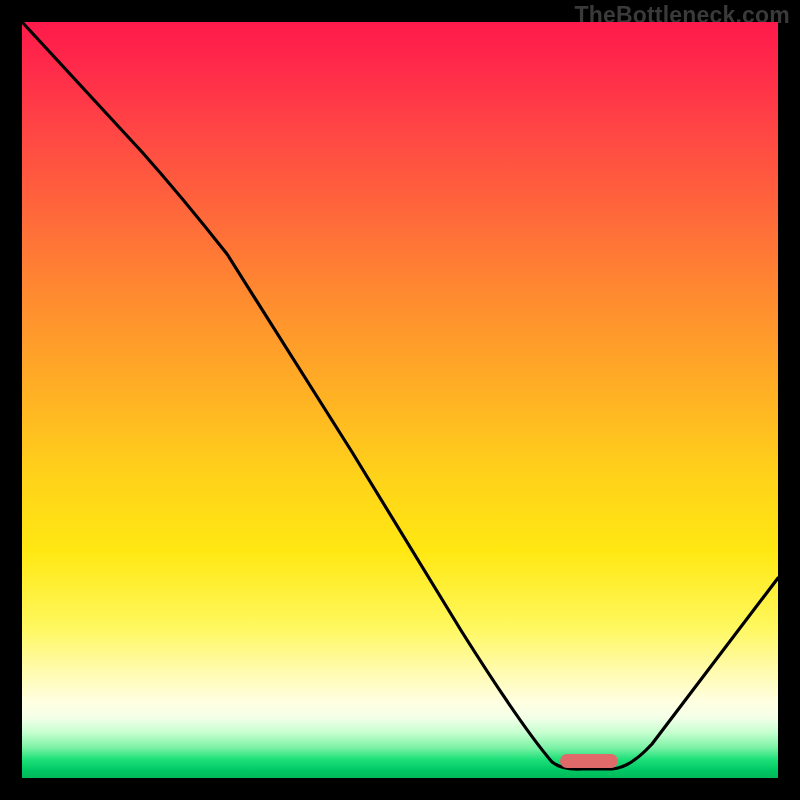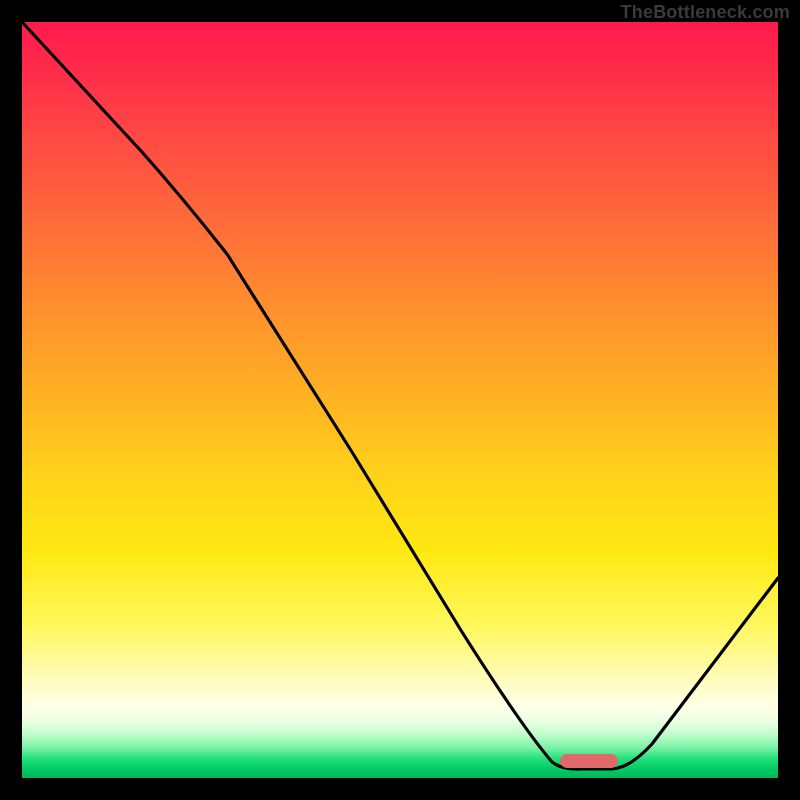--- a/index.html
+++ b/index.html
@@ -51,21 +51,21 @@
     height: 14px;
     border-radius: 7px;
     background: #e06a6a;
     left: 538px;
     top: 732px;
   }
   .watermark {
     position: absolute;
     right: 10px;
     top: 2px;
-    font-size: 18px;
+    font-size: 23px;
     font-weight: 600;
     color: #3a3a3a;
     letter-spacing: 0.2px;
   }
 </style>
 </head>
 <body>
 
 <div class="watermark">TheBottleneck.com</div>
 

